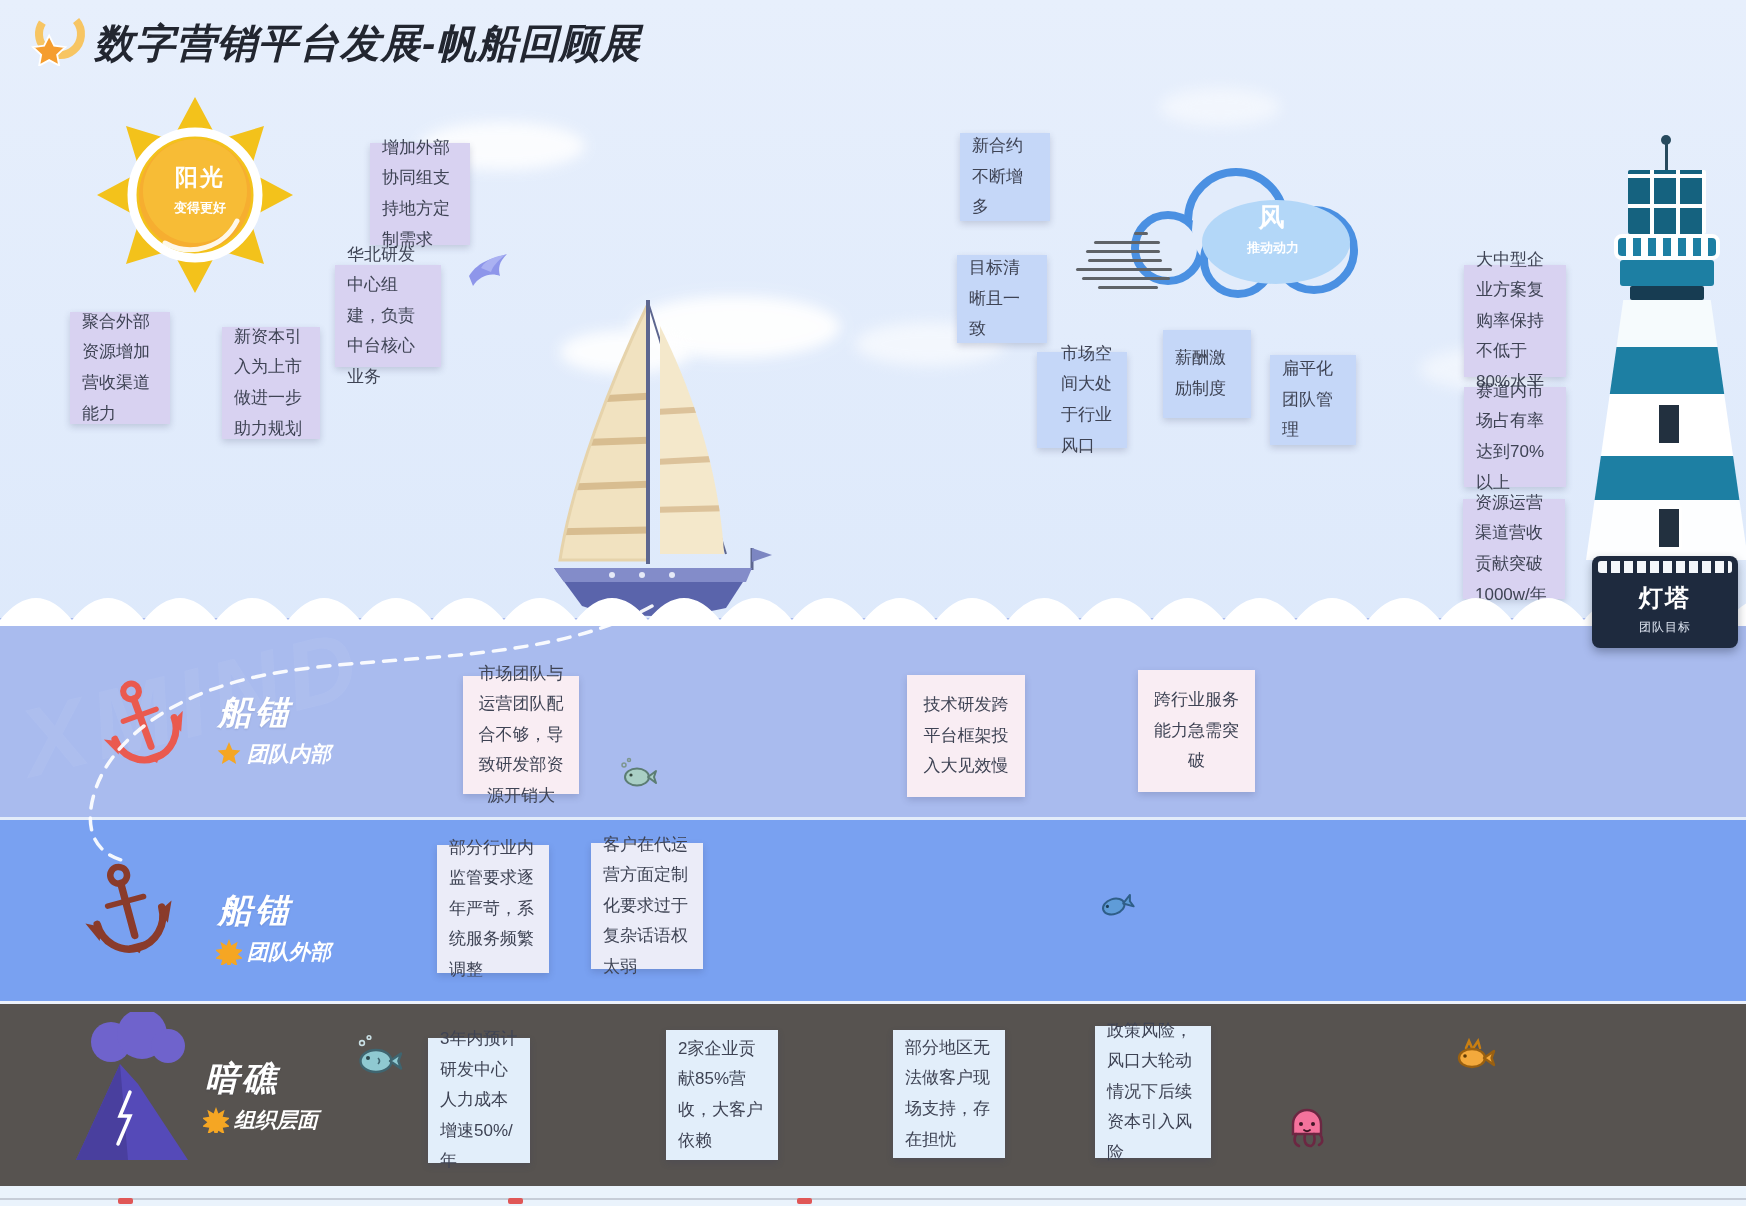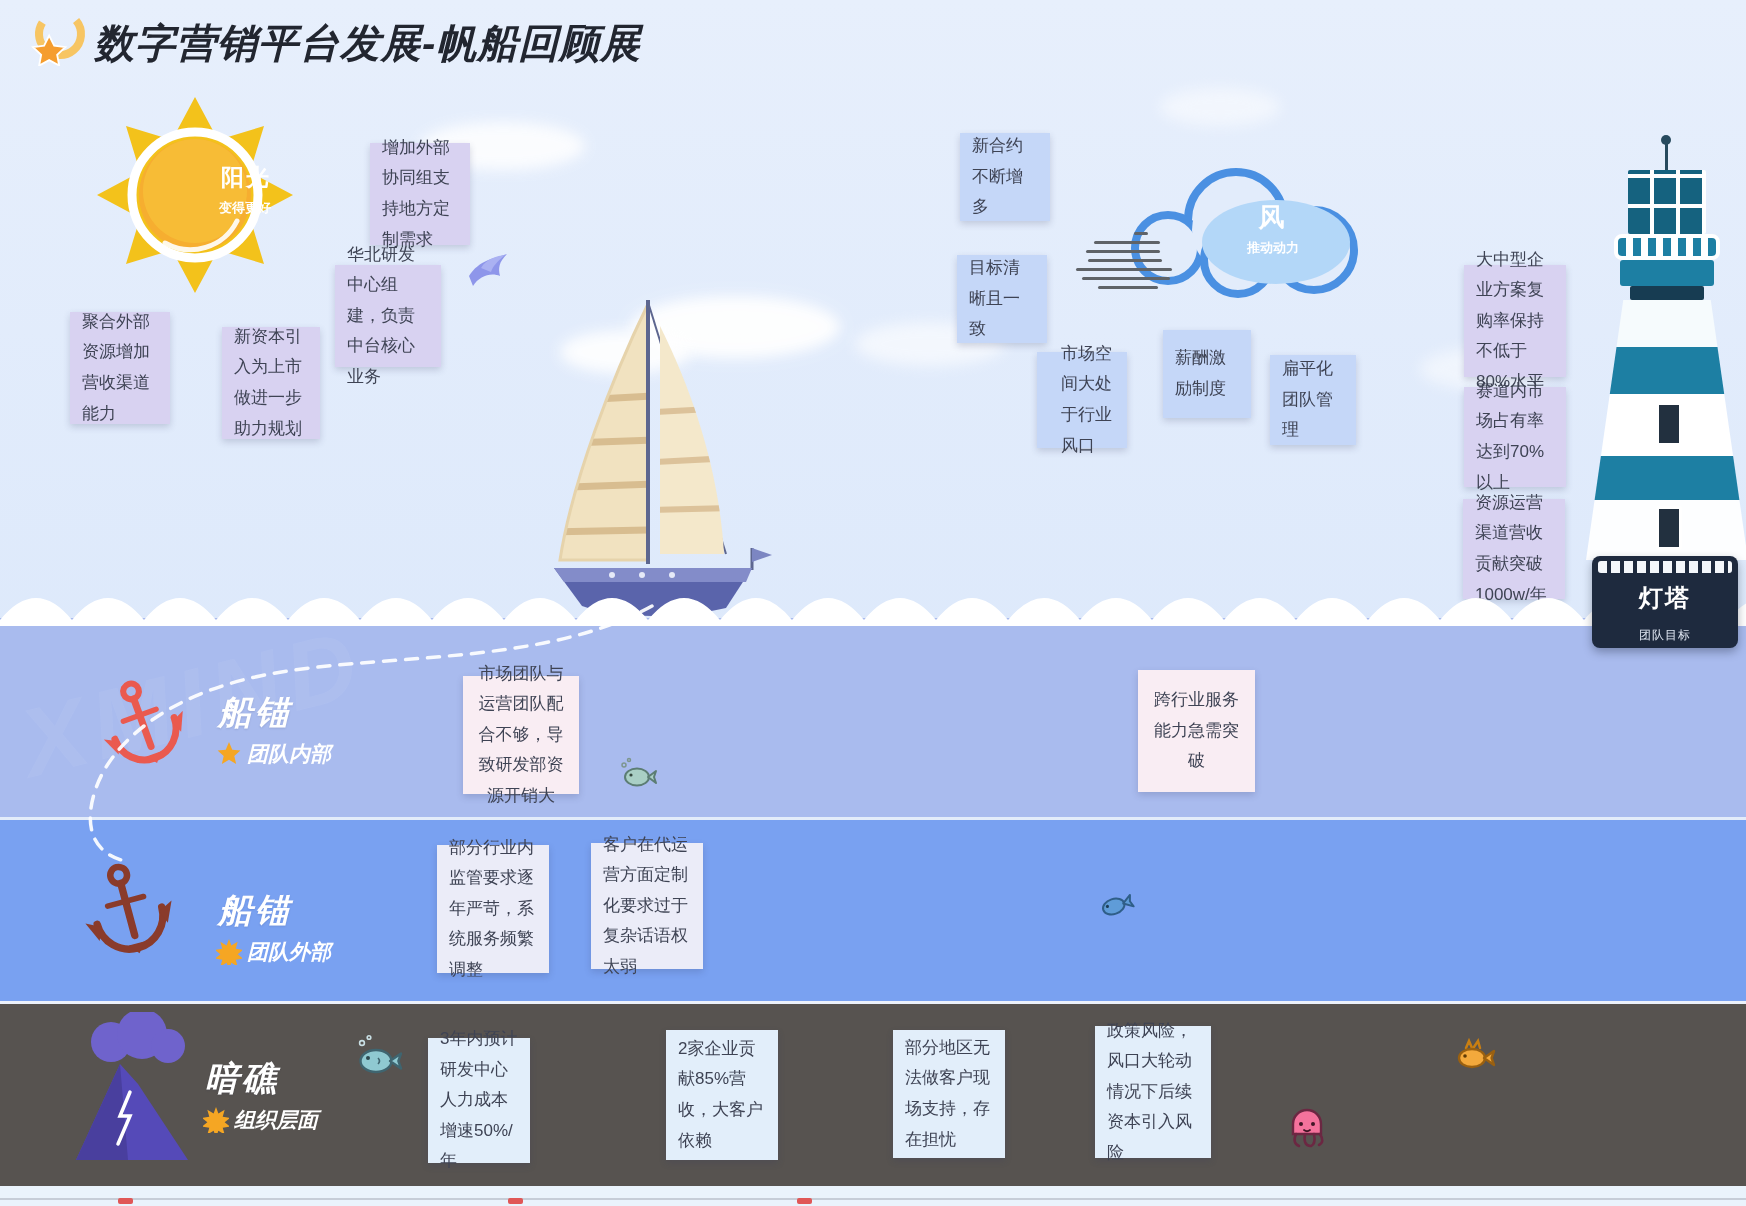--- a/index.html
+++ b/index.html
@@ -54,21 +54,21 @@
   
   .n-b0{left:437px;top:845px;width:112px;height:128px;}
   .n-b1{left:591px;top:843px;width:112px;height:126px;}
   
   .n-r0{left:428px;top:1038px;width:102px;height:125px;}
   .n-r1{left:666px;top:1030px;width:112px;height:130px;}
   .n-r2{left:893px;top:1030px;width:112px;height:128px;}
   .n-r3{left:1095px;top:1026px;width:116px;height:132px;}
   
   .sun{position:absolute;left:95px;top:95px;width:200px;height:200px;}
-  .sun-text{position:absolute;left:151px;top:162px;width:120px;text-align:right;color:#fff;}
+  .sun-text{position:absolute;left:140px;top:162px;width:120px;text-align:center;color:#fff;}
   .sun-title{font-size:23px;font-weight:800;letter-spacing:2px;}
   .sun-sub{font-size:13px;font-weight:700;margin-top:6px;}
   
   .windcloud{position:absolute;left:1118px;top:152px;}
   .wind-text{position:absolute;left:1195px;top:200px;width:156px;text-align:center;color:#fff;}
   .wind-title{font-size:26px;font-weight:800;letter-spacing:3px;}
   .wind-sub{font-size:13px;font-weight:700;margin-top:4px;}
   .windlines{position:absolute;left:1076px;top:232px;width:100px;}
   .windlines div{height:3px;background:#5f6368;border-radius:2px;margin-bottom:6px;}
   
@@ -87,21 +87,21 @@
   .lh-body{position:absolute;left:0;top:160px;width:162px;height:260px;
     clip-path:polygon(23% 0,77% 0,100% 100%,0 100%);
     background:linear-gradient(180deg,#f6fbfd 0%,#f6fbfd 18%,#1d7fa3 18%,#1d7fa3 36%,#ffffff 36%,#ffffff 60%,#1d7fa3 60%,#1d7fa3 77%,#fdfeff 77%);}
   .lh-win{position:absolute;left:70px;width:20px;height:38px;background:#22303f;border:3px solid #fff;border-radius:3px;}
   .lh-win1{top:262px;}.lh-win2{top:366px;}
   .lh-box{position:absolute;left:1592px;top:556px;width:146px;height:92px;background:#1e2a3e;border-radius:8px;
     box-shadow:0 4px 10px rgba(20,30,50,.35);z-index:6;color:#fff;text-align:center;}
   .lh-strip{position:absolute;left:6px;right:6px;top:5px;height:12px;border-radius:3px;
     background:repeating-linear-gradient(90deg,#f4f7fb 0 9px,transparent 9px 13px);}
   .lh-title{margin-top:26px;font-size:24px;font-weight:800;letter-spacing:2px;}
-  .lh-sub{margin-top:13px;font-size:12px;color:#dfe6f2;letter-spacing:1px;}
+  .lh-sub{margin-top:5px;font-size:12px;color:#dfe6f2;letter-spacing:1px;}
   
   .sec-title{position:absolute;color:#fff;font-size:34px;font-weight:800;font-style:italic;letter-spacing:3px;
     text-shadow:0 1px 2px rgba(40,50,90,.15);}
   .sec-sub{position:absolute;color:#fff;font-size:21px;font-weight:700;font-style:italic;display:flex;
     align-items:center;gap:5px;}
   .t-a1{left:218px;top:690px;}.s-a1{left:216px;top:740px;}
   .t-a2{left:218px;top:888px;}.s-a2{left:216px;top:938px;}
   .t-rf{left:205px;top:1056px;}.s-rf{left:203px;top:1106px;}
   
   .boat{position:absolute;left:520px;top:292px;z-index:3;}
@@ -320,20 +320,21 @@
   <div class="note c-blue n-w1">目标清晰且一致</div>
   <div class="note c-blue n-w2">市场空间大处于行业风口</div>
   <div class="note c-blue n-w3">薪酬激励制度</div>
   <div class="note c-blue n-w4">扁平化团队管理</div>
 
   <div class="note c-lav n-g0">大中型企业方案复购率保持不低于80%水平</div>
   <div class="note c-lav n-g1">赛道内市场占有率达到70%以上</div>
   <div class="note c-lav n-g2">资源运营渠道营收贡献突破1000w/年</div>
 
   <div class="note c-pink n-a0">市场团队与运营团队配合不够，导致研发部资源开销大</div>
+  <div class="note c-pink n-a2">技术研发跨平台框架投入大见效慢</div>
   <div class="note c-pink n-a3">跨行业服务能力急需突破</div>
 
   <div class="note c-white n-b0">部分行业内监管要求逐年严苛，系统服务频繁调整</div>
   <div class="note c-white n-b1">客户在代运营方面定制化要求过于复杂话语权太弱</div>
 
   <div class="note c-pale n-r0">3年内预计研发中心人力成本增速50%/年</div>
   <div class="note c-pale n-r1">2家企业贡献85%营收，大客户依赖</div>
   <div class="note c-pale n-r2">部分地区无法做客户现场支持，存在担忧</div>
   <div class="note c-pale n-r3">政策风险，风口大轮动情况下后续资本引入风险</div>
 

